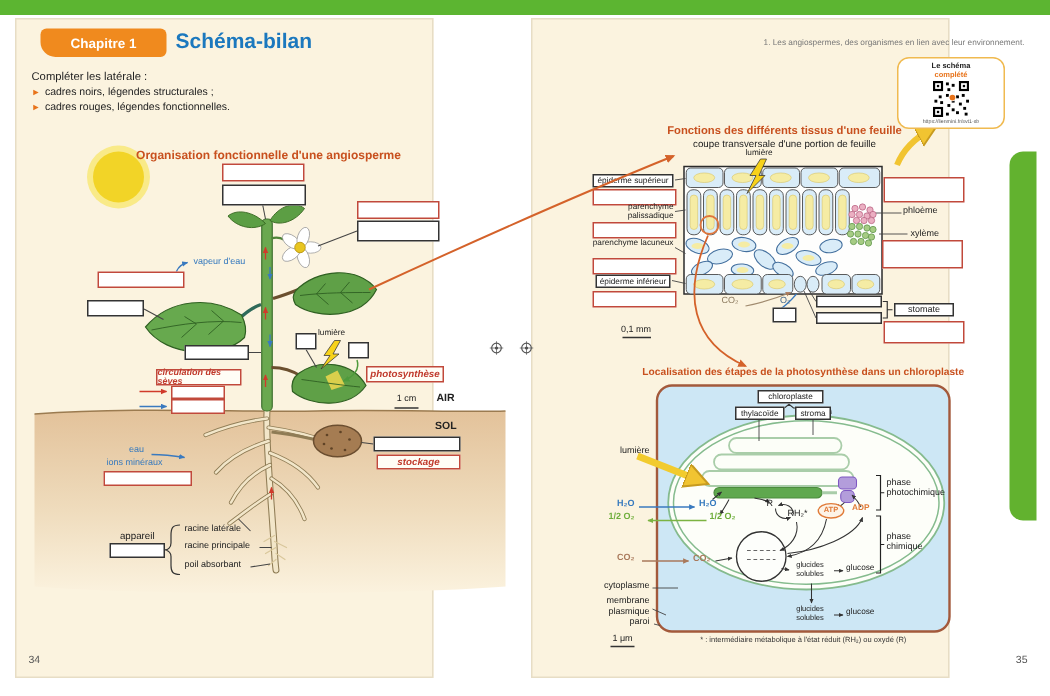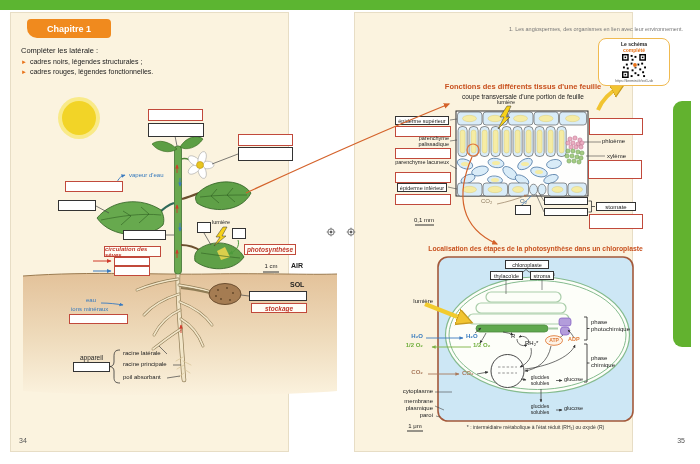--- a/index.html
+++ b/index.html
@@ -170,27 +170,29 @@
         <path d="M162,352 L170,352"></path>
         <path d="M156,365 L169,363"></path>
       </g>
 
       <path d="M109,337 C104,337 103,339 103,344 L103,349 C103,352 101,353.5 99,353.5 C101,354 103,355 103,358 L103,364 C103,368 104,370 109,370" stroke="#333" stroke-width="0.8" fill="none"></path>
 
       <path d="M252,259 L268,259" stroke="#333" stroke-width="1"></path>
     </svg>
 
     <div class="badge">Chapitre 1</div>
+    <div class="t b" style="left:106px;top:6px;font-size:14px;color:#1B78BE;">Schéma-bilan</div>
     <div class="t" style="left:10px;top:34px;font-size:7.5px;">Compléter les latérale :</div>
     <div class="bullet" style="left:10px;top:45px;">
       <span class="tri">►</span><span>cadres noirs, légendes structurales ;</span>
     </div>
     <div class="bullet" style="left:10px;top:55px;">
       <span class="tri">►</span><span>cadres rouges, légendes fonctionnelles.</span>
     </div>
+    <div class="t c redtitle" style="left:40px;top:86px;width:256px;font-size:8px;">Organisation fonctionnelle d'une angiosperme</div>
 
     <div class="bx rd" style="left:137px;top:96px;width:55px;height:12px;"></div>
     <div class="bx bk" style="left:137px;top:110px;width:56px;height:14px;"></div>
     <div class="bx rd" style="left:227px;top:121px;width:55px;height:12px;"></div>
     <div class="bx bk" style="left:227px;top:134px;width:55px;height:14px;"></div>
     <div class="bx rd" style="left:54px;top:168px;width:58px;height:11px;"></div>
     <div class="bx bk" style="left:47px;top:187px;width:38px;height:11px;"></div>
     <div class="bx bk" style="left:112px;top:217px;width:43px;height:10px;"></div>
     <div class="bx bk" style="left:186px;top:209px;width:14px;height:11px;"></div>
     <div class="bx bk" style="left:221px;top:215px;width:14px;height:11px;"></div>

